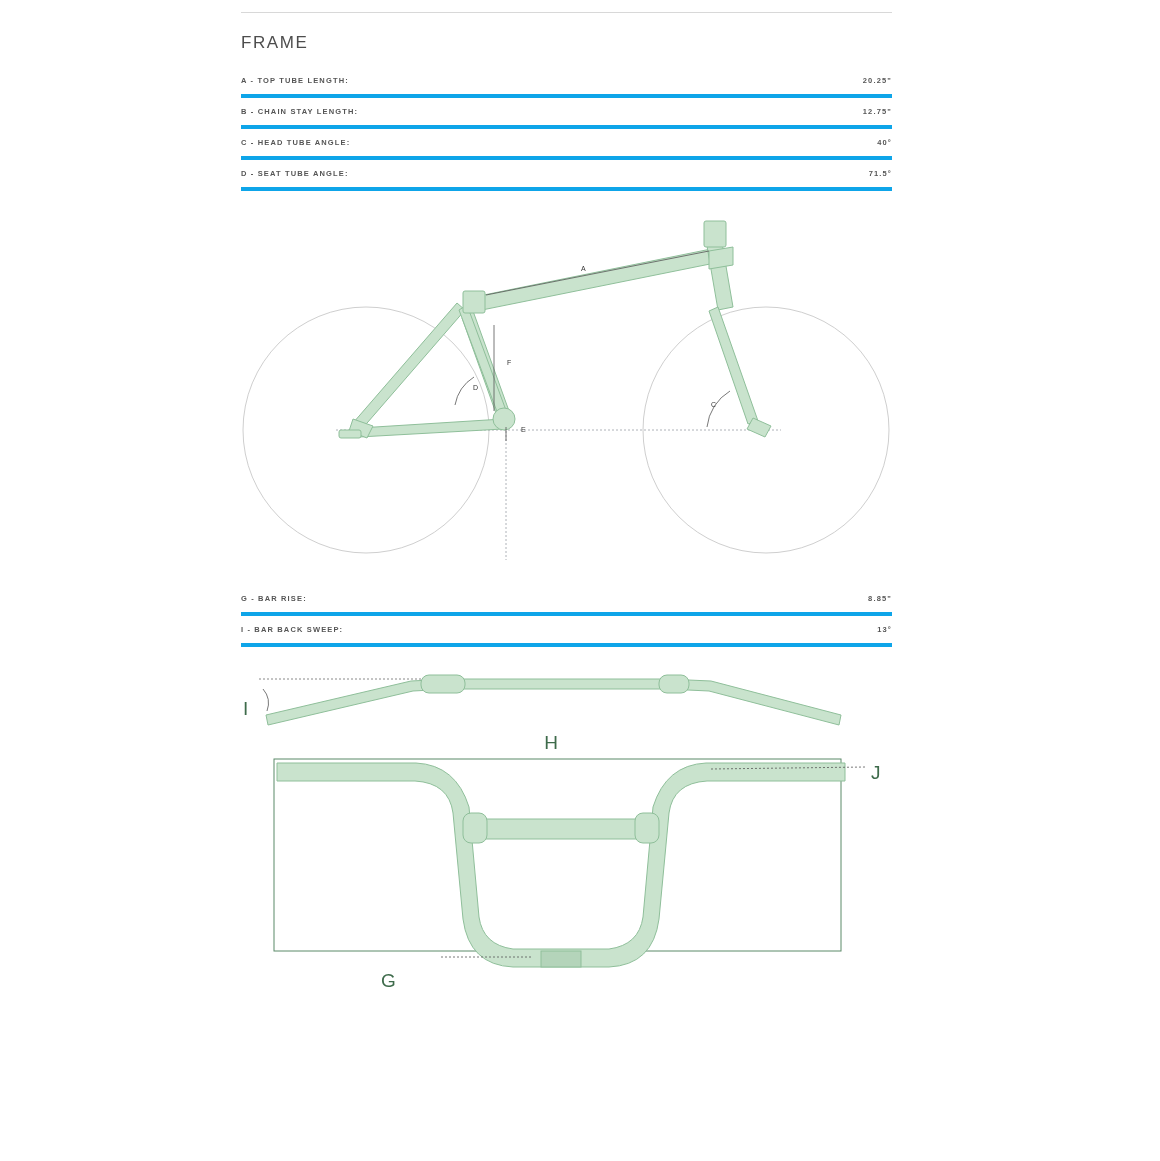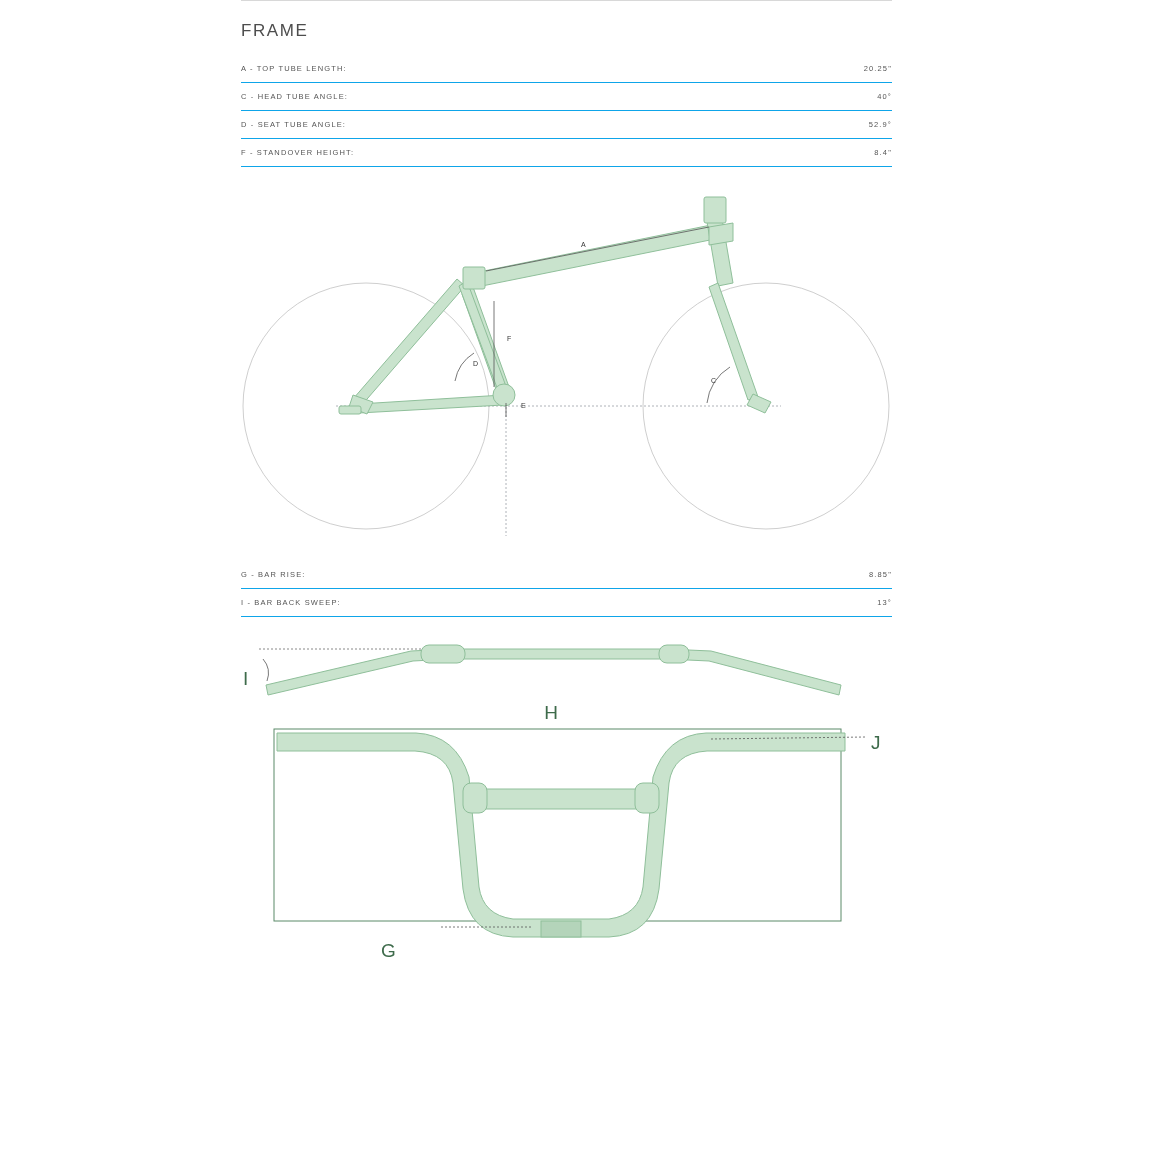--- a/index.html
+++ b/index.html
@@ -12,20 +12,21 @@
     height: 1161px;
     font-family: "Liberation Sans", sans-serif;
     color: #4a4a4a;
     position: relative;
     overflow: hidden;
   }
   .page {
     position: relative;
     width: 1160px;
     height: 886px;
+    margin-top: 12px;
   }
   .content {
     position: absolute;
     left: 241px;
     top: 0;
     width: 651px;
   }
   .top-rule {
     border-top: 1px solid #d8d8d8;
     width: 651px;
@@ -38,21 +39,22 @@
     color: #4d4d4d;
     font-weight: 400;
     margin: 20px 0 14px 0;
     text-transform: uppercase;
   }
   .spec-table {
     width: 651px;
     border-collapse: collapse;
   }
   .spec-table tr {
-    border-bottom: 1px solid #0ea5e9;
+    border-bottom: 4px solid #0ea5e9;
+    font-weight: bold;
   }
   .spec-table td {
     padding: 9px 0 9px 0;
     font-size: 7.5px;
     letter-spacing: 1.15px;
     color: #555555;
     vertical-align: middle;
   }
   .spec-label {
     text-align: left;
@@ -87,30 +89,30 @@
 
     <h2 class="section-title">FRAME</h2>
 
     <table class="spec-table">
       <tbody>
         <tr>
           <td class="spec-label">A - TOP TUBE LENGTH:</td>
           <td class="spec-value">20.25"</td>
         </tr>
         <tr>
+          <td class="spec-label">B - CHAIN STAY LENGTH:</td>
+          <td class="spec-value">12.75"</td>
+        </tr>
+        <tr>
           <td class="spec-label">C - HEAD TUBE ANGLE:</td>
           <td class="spec-value">40°</td>
         </tr>
         <tr>
           <td class="spec-label">D - SEAT TUBE ANGLE:</td>
-          <td class="spec-value">52.9°</td>
-        </tr>
-        <tr>
-          <td class="spec-label">F - STANDOVER HEIGHT:</td>
-          <td class="spec-value">8.4"</td>
+          <td class="spec-value">71.5°</td>
         </tr>
       </tbody>
     </table>
 
     <div class="diagram-wrap frame-diagram">
       <svg width="651" height="370" viewBox="0 0 651 370">
 
         <circle cx="125" cy="215" r="123" fill="none" stroke="#cfcfcf" stroke-width="1"></circle>
         <circle cx="525" cy="215" r="123" fill="none" stroke="#cfcfcf" stroke-width="1"></circle>
 

